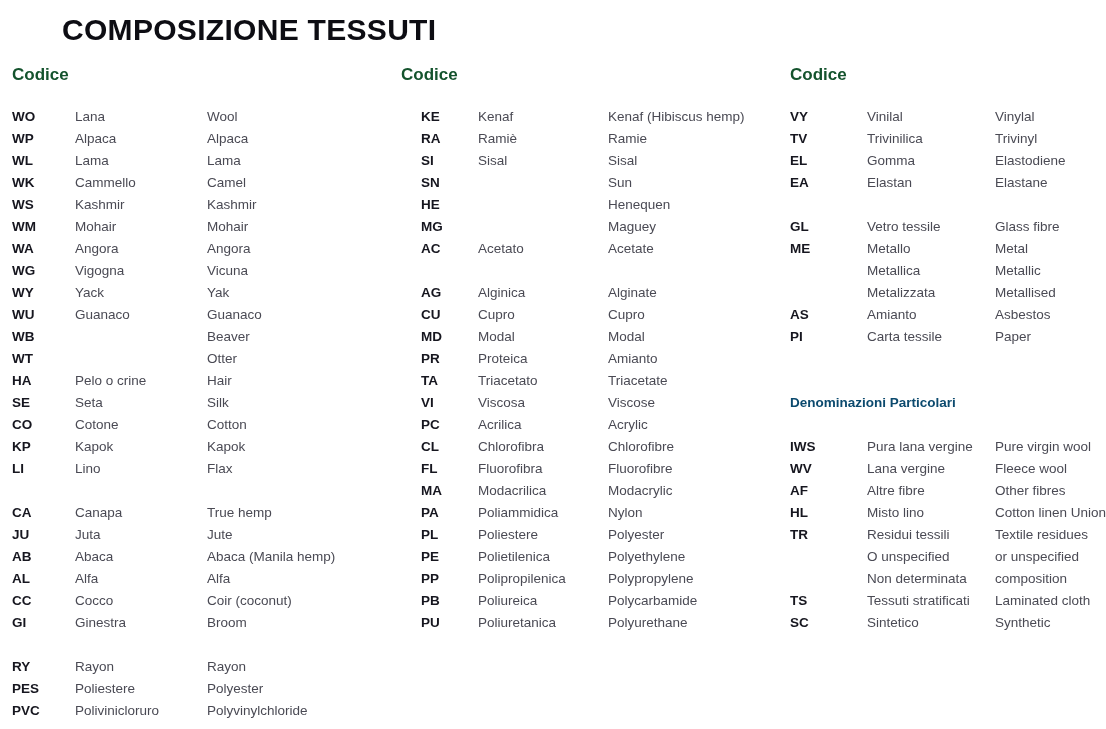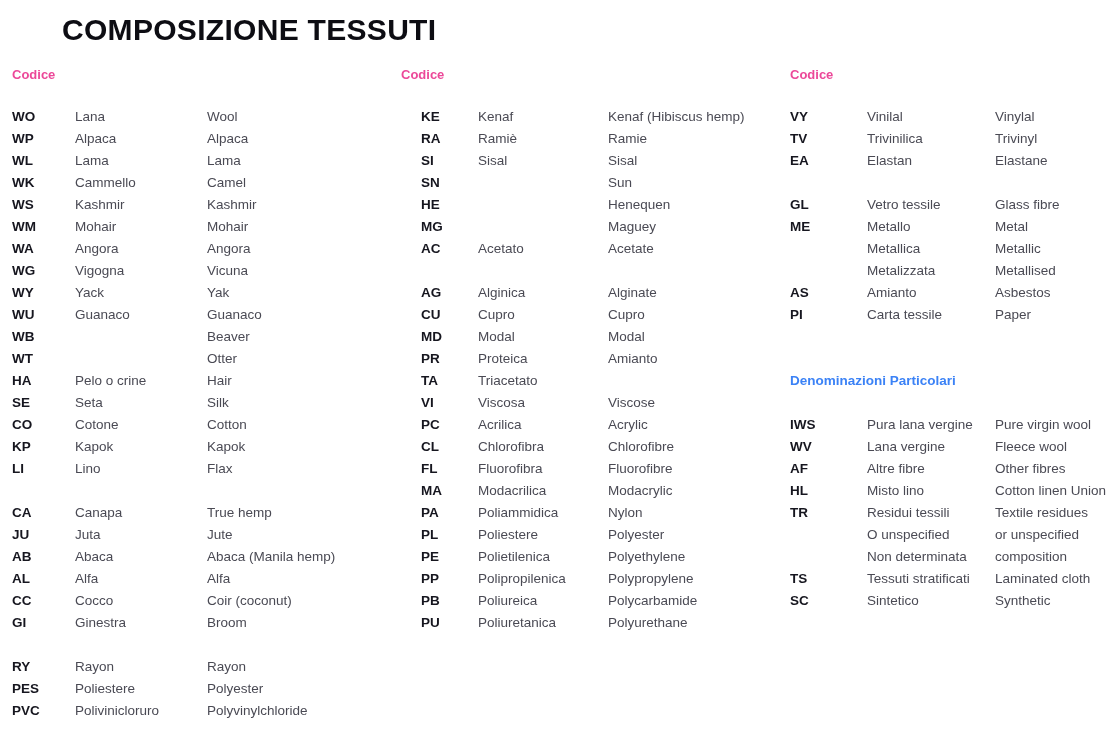--- a/index.html
+++ b/index.html
@@ -19,44 +19,44 @@
     font-size: 30px;
     font-weight: 800;
     letter-spacing: 0.3px;
     color: #0d0d13;
   }
   .col { position: absolute; top: 66px; }
   .col1 { left: 12px;  width: 378px; }
   .col2 { left: 401px; width: 365px; }
   .col3 { left: 790px; width: 314px; }
   .col-header {
-    font-size: 13px;
+    font-size: 17px;
     font-weight: 700;
-    color: #ec4899;
+    color: #14532d;
     height: 18px;
     line-height: 18px;
   }
   .rows { margin-top: 22px; }
   .row {
     display: flex;
     height: 22px;
     line-height: 22px;
     font-size: 13.5px;
     color: #4a4a54;
     white-space: nowrap;
   }
   .row .code { font-weight: 700; color: #16161f; flex: 0 0 auto; }
   .row .it   { flex: 0 0 auto; }
   .row .en   { flex: 1 1 auto; }
   .col1 .code { width: 63px; }  .col1 .it { width: 132px; }
   .col2 .code { width: 57px; margin-left: 20px; }  .col2 .it { width: 130px; }
   .col3 .code { width: 57px; }  .col3 .it { width: 128px; margin-left: 20px; }
   .row.subheader {
     font-weight: 700;
-    color: #3b82f6;
+    color: #0c4a6e;
   }
 </style>
 </head>
 <body>
 
 <div id="app">
   <h1 id="title">COMPOSIZIONE TESSUTI</h1>
 
   <section class="col col1">
     <div class="col-header">Codice</div>
@@ -251,20 +251,21 @@
           <span class="en">Modal</span>
         </div>
         <div class="row">
           <span class="code">PR</span>
           <span class="it">Proteica</span>
           <span class="en">Amianto</span>
         </div>
         <div class="row">
           <span class="code">TA</span>
           <span class="it">Triacetato</span>
+          <span class="en">Triacetate</span>
         </div>
         <div class="row">
           <span class="code">VI</span>
           <span class="it">Viscosa</span>
           <span class="en">Viscose</span>
         </div>
         <div class="row">
           <span class="code">PC</span>
           <span class="it">Acrilica</span>
           <span class="en">Acrylic</span>
@@ -324,20 +325,25 @@
           <span class="code">VY</span>
           <span class="it">Vinilal</span>
           <span class="en">Vinylal</span>
         </div>
         <div class="row">
           <span class="code">TV</span>
           <span class="it">Trivinilica</span>
           <span class="en">Trivinyl</span>
         </div>
         <div class="row">
+          <span class="code">EL</span>
+          <span class="it">Gomma</span>
+          <span class="en">Elastodiene</span>
+        </div>
+        <div class="row">
           <span class="code">EA</span>
           <span class="it">Elastan</span>
           <span class="en">Elastane</span>
         </div>
         <div class="row spacer"></div>
         <div class="row">
           <span class="code">GL</span>
           <span class="it">Vetro tessile</span>
           <span class="en">Glass fibre</span>
         </div>

